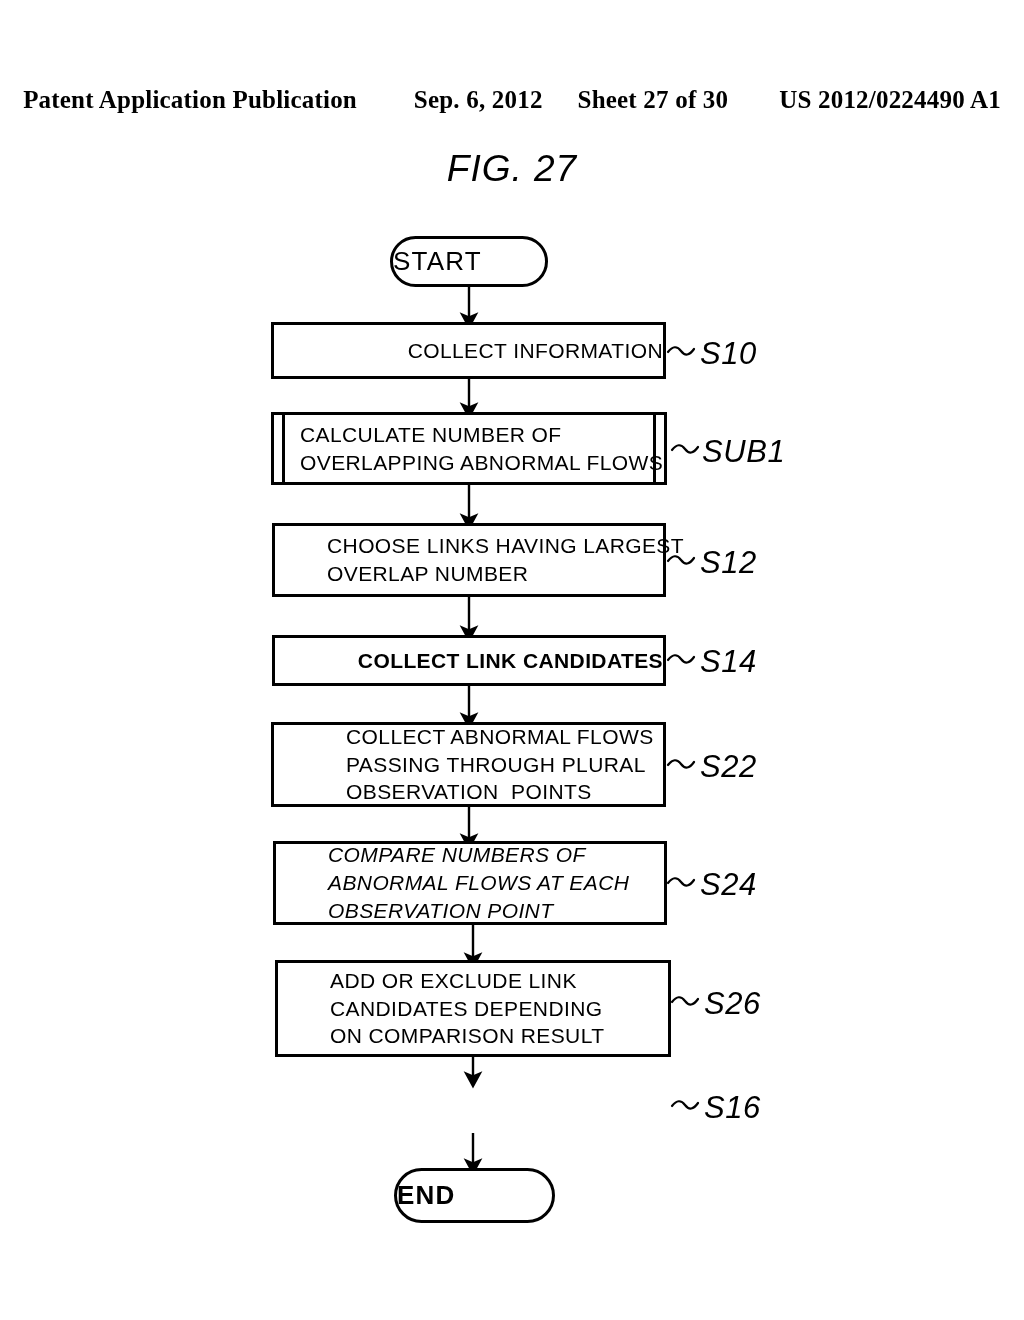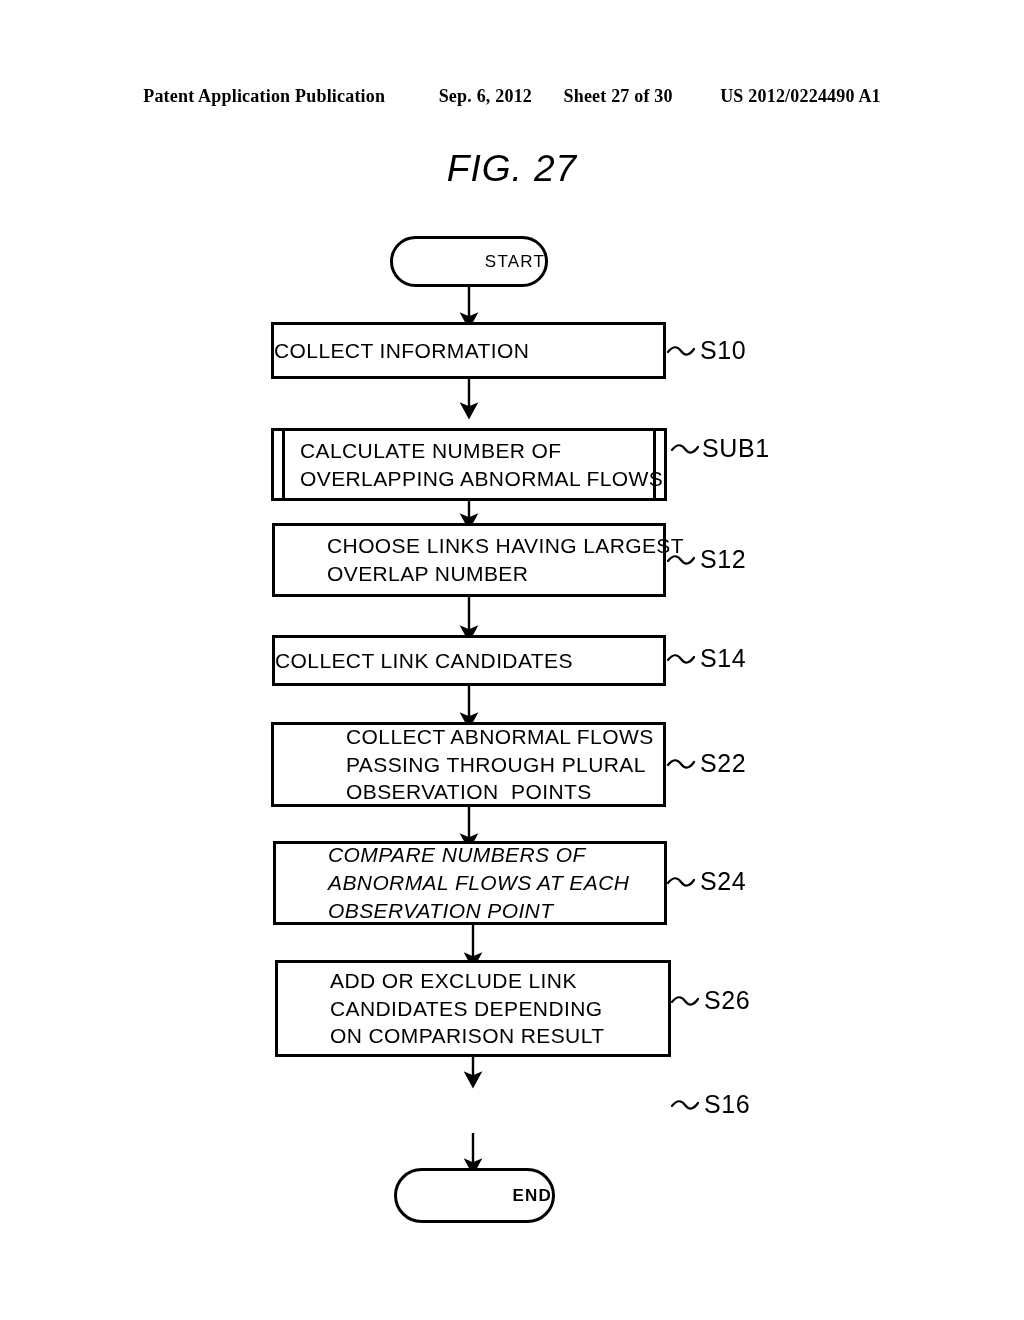--- a/index.html
+++ b/index.html
@@ -19,21 +19,21 @@
 
   
   .pub-header {
     position: absolute;
     top: 86px;
     left: 0;
     width: 1024px;
     text-align: center;
     font-family: "Liberation Serif", serif;
     font-weight: bold;
-    font-size: 18px;
+    font-size: 25px;
     letter-spacing: 0.2px;
     white-space: nowrap;
   }
   .pub-header span { display: inline-block; }
   .hdr-gap-1 { width: 44px; }
   .hdr-gap-2 { width: 22px; }
   .hdr-gap-3 { width: 38px; }
 
   
   .fig-title {
@@ -60,83 +60,83 @@
 
   
   .terminator {
     position: absolute;
     box-sizing: border-box;
     border: 3px solid #000;
     border-radius: 60px;
     background: #fff;
     display: flex;
     align-items: center;
-    justify-content: flex-end;
-    font-size: 17px;
+    justify-content: flex-start;
+    font-size: 26px;
     letter-spacing: 1.2px;
   }
 
   
   .process {
     position: absolute;
     box-sizing: border-box;
     border: 3px solid #000;
     background: #fff;
     display: flex;
     align-items: center;
     font-size: 21px;
     line-height: 1.32;
     letter-spacing: 0.4px;
     white-space: pre;
   }
   .process .txt { display: block; }
   .process.center {
-    justify-content: flex-start;
+    justify-content: flex-end;
   }
   .process.center .txt { text-align: center; }
   .process.indent .txt {
     text-align: left;
     margin-left: 52px;
   }
 
   
   .subroutine {
     position: absolute;
     box-sizing: border-box;
     border: 3px solid #000;
     background: #fff;
     display: flex;
     align-items: center;
     font-size: 21px;
     line-height: 1.32;
     letter-spacing: 0.4px;
     white-space: pre;
-    margin-top: 16px;
   }
   .subroutine .bar {
     position: absolute;
     top: -3px;
     bottom: -3px;
     width: 3px;
     background: #000;
   }
   .subroutine .bar.left  { left: 8px; }
   .subroutine .bar.right { right: 8px; }
   .subroutine .txt {
     display: block;
     text-align: left;
     margin-left: 26px;
   }
 
   
   .step-label {
     position: absolute;
-    font-size: 25px;
+    font-size: 31px;
     letter-spacing: 0.6px;
     white-space: nowrap;
+    font-style: italic;
   }
 
   
   #connectors {
     position: absolute;
     top: 0; left: 0;
     width: 1024px; height: 1320px;
     pointer-events: none;
   }
 </style>
@@ -203,21 +203,21 @@
 OVERLAPPING ABNORMAL FLOWS</span>
   </div>
   <div class="step-label" style="left:702px; top:434px;">SUB1</div>
 
   <div class="process indent" style="left:272px; top:523px; width:394px; height:74px;">
     <span class="txt">CHOOSE LINKS HAVING LARGEST
 OVERLAP NUMBER</span>
   </div>
   <div class="step-label" style="left:700px; top:545px;">S12</div>
 
-  <div class="process center" style="left:272px; top:635px; width:394px; height:51px;">
+  <div class="process center" style="left:272px; top:635px; width:394px; height:51px;font-weight:bold;">
     <span class="txt">COLLECT LINK CANDIDATES</span>
   </div>
   <div class="step-label" style="left:700px; top:644px;">S14</div>
 
   <div class="process indent" style="left:271px; top:722px; width:395px; height:85px;padding-left:20px;">
     <span class="txt">COLLECT ABNORMAL FLOWS
 PASSING THROUGH PLURAL
 OBSERVATION  POINTS</span>
   </div>
   <div class="step-label" style="left:700px; top:749px;">S22</div>

